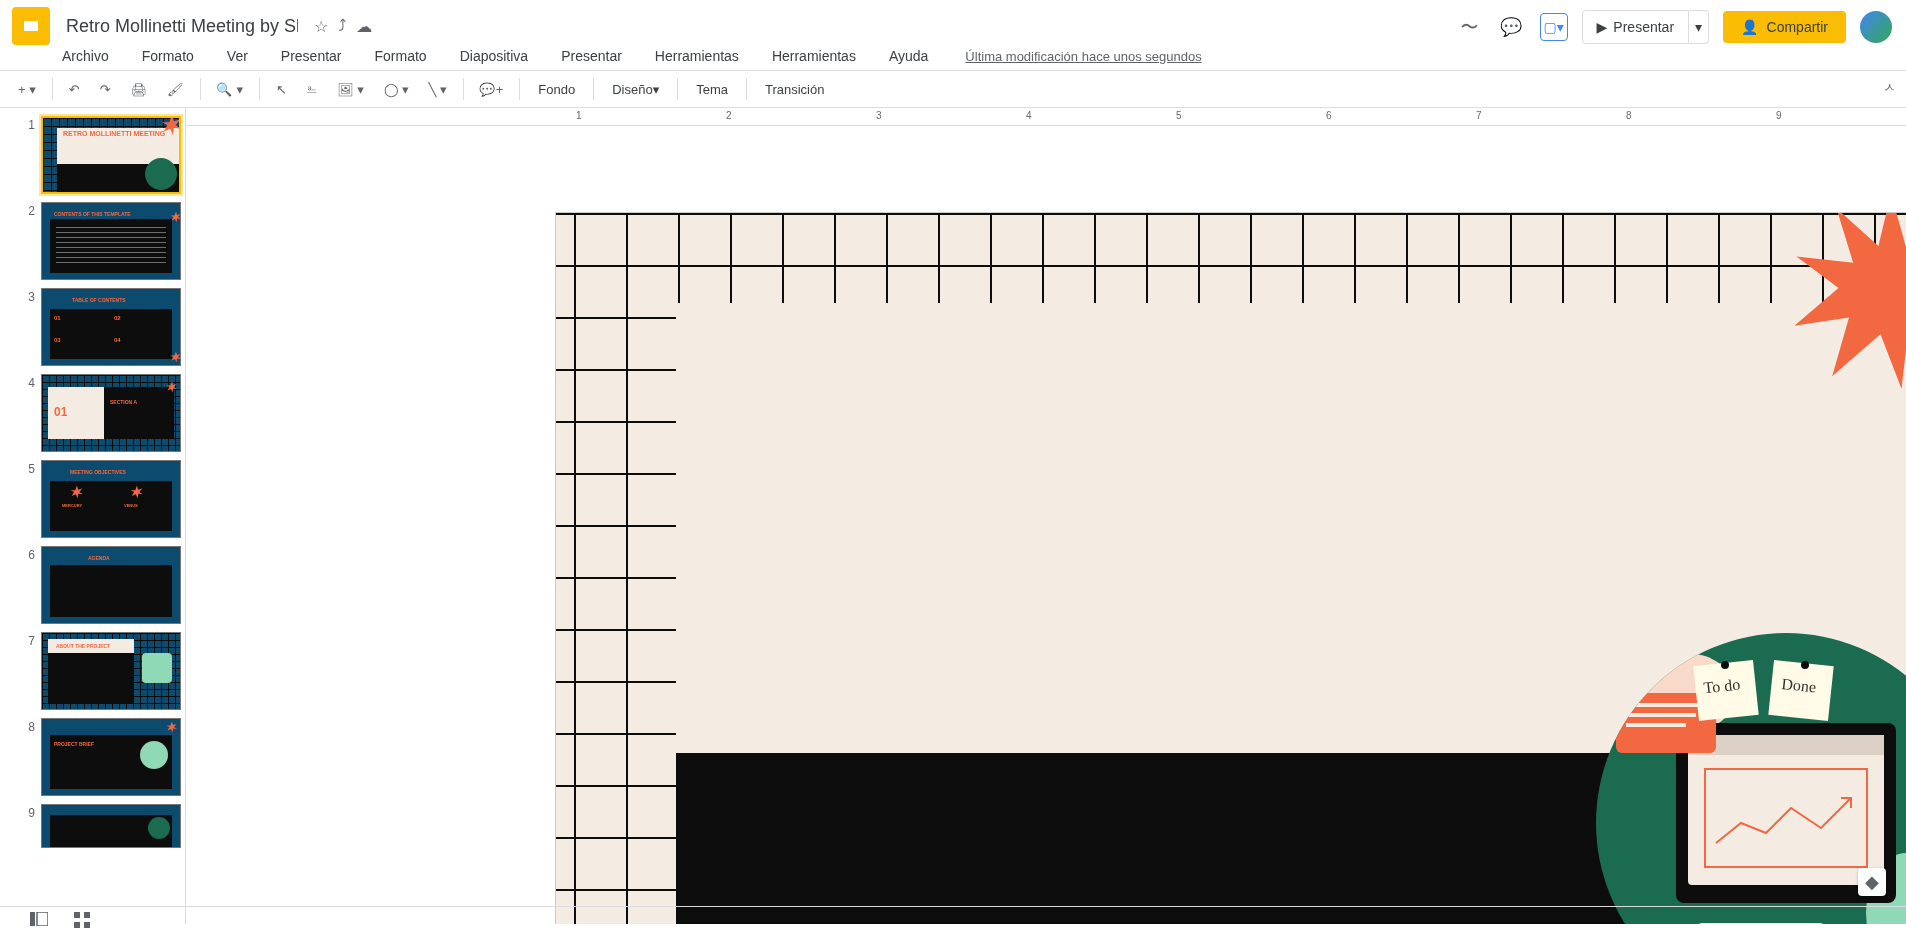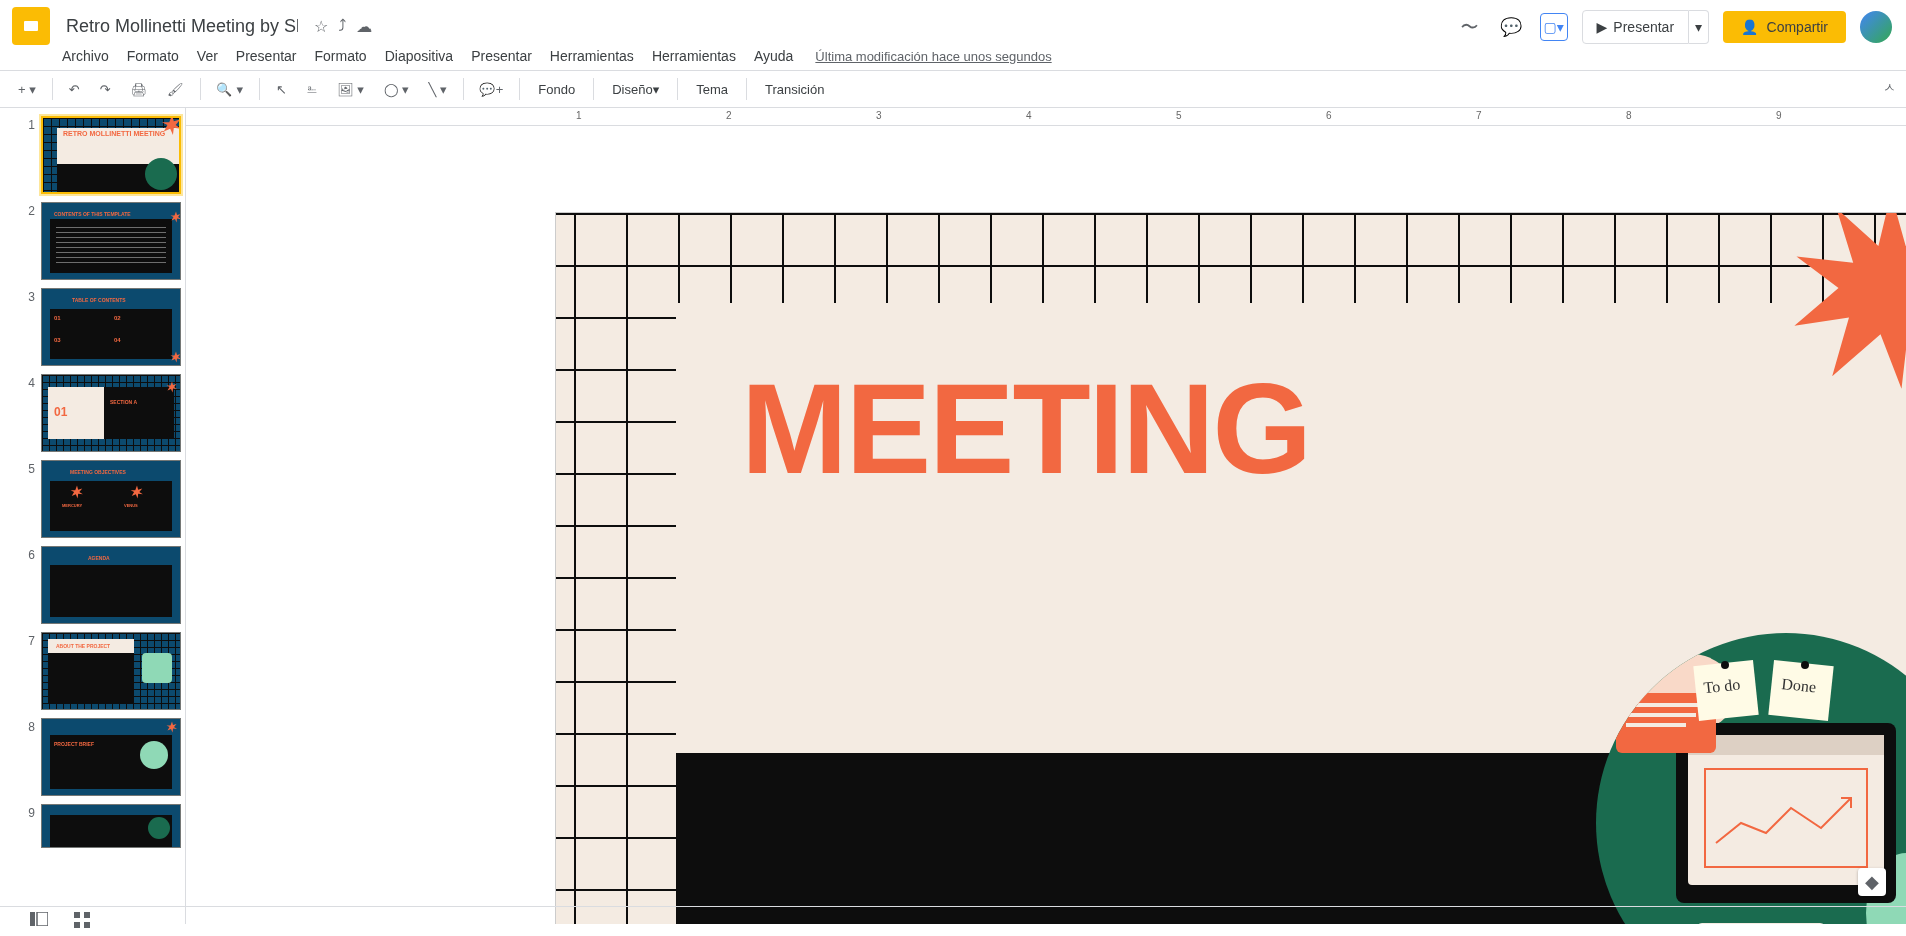--- a/index.html
+++ b/index.html
@@ -2,21 +2,21 @@
 <html><head>
 <meta charset="utf-8">
 <style>
 *{box-sizing:border-box;margin:0;padding:0;font-family:Arial,sans-serif}
 body{background:#fff;overflow:hidden;width:1906px;height:936px;position:relative}
 .titlebar{display:flex;align-items:center;height:42px;padding:10px 12px 0 12px;gap:10px}
 .logo{width:38px;height:38px;background:#fbbc04;border-radius:4px;display:flex;align-items:center;justify-content:center;color:#fff;font-size:22px;font-weight:bold;position:relative}
 .doctitle{font-size:18px;color:#3c4043;border:none;outline:none;padding:2px 6px}
 .titleicons{display:flex;gap:10px;color:#5f6368;font-size:16px}
 .titleicons span{cursor:pointer}
-.menubar{display:flex;gap:2px;padding:2px 54px;font-size:14px;color:#3c4043;align-items:center}
+.menubar{display:flex;gap:17px;padding:2px 54px;font-size:14px;color:#3c4043;align-items:center}
 .menubar span{padding:4px 8px;cursor:pointer;border-radius:3px}
 .lastmod{color:#5f6368;text-decoration:underline;font-size:13px;margin-left:12px}
 .topright{position:absolute;right:14px;top:10px;display:flex;align-items:center;gap:14px}
 .iconbtn{width:28px;height:28px;display:flex;align-items:center;justify-content:center;color:#5f6368;cursor:pointer;font-size:18px}
 .presentbtn{display:flex}
 .pbtn{padding:8px 14px;border:1px solid #dadce0;background:#fff;font-size:14px;cursor:pointer;display:flex;align-items:center;gap:6px;color:#3c4043}
 .pbtn:first-child{border-radius:4px 0 0 4px}
 .pbtn:last-child{border-left:none;border-radius:0 4px 4px 0;padding:8px 6px}
 .sharebtn{background:#fbbc04;border:none;padding:8px 18px;border-radius:4px;font-size:14px;font-weight:500;cursor:pointer;display:flex;align-items:center;gap:8px;color:#3c4043}
 .avatar{width:32px;height:32px;border-radius:50%;background:linear-gradient(135deg,#4285f4,#34a853);cursor:pointer}
@@ -236,21 +236,20 @@
       <span class="rulertick" style="left:1440px">8</span>
       <span class="rulertick" style="left:1590px">9</span>
     </div>
 
     <div class="slide">
       <div class="gridbg"></div>
       <div class="creambox"></div>
       <div class="blackbox"></div>
 
       <div class="maintitle">
-        <div>MEETING</div>
       </div>
 
       <svg class="starburst" viewBox="0 0 100 100">
         <polygon points="50,5 57,30 75,12 68,38 95,30 75,50 98,58 72,62 85,88 58,72 55,98 45,72 22,92 30,64 4,68 25,50 5,35 32,38 24,12 44,30" fill="#f26841"></polygon>
       </svg>
 
       <div class="circleimg">
         <div style="position:absolute;left:40px;top:20px;width:100px;height:80px;background:#f9d9c8;border-radius:50%"></div>
         <div style="position:absolute;right:30px;bottom:40px;width:80px;height:120px;background:#8fd9b6;border-radius:50%"></div>
         <div style="position:absolute;left:80px;top:90px;width:220px;height:180px;background:#0d0d0d;border-radius:8px"></div>

